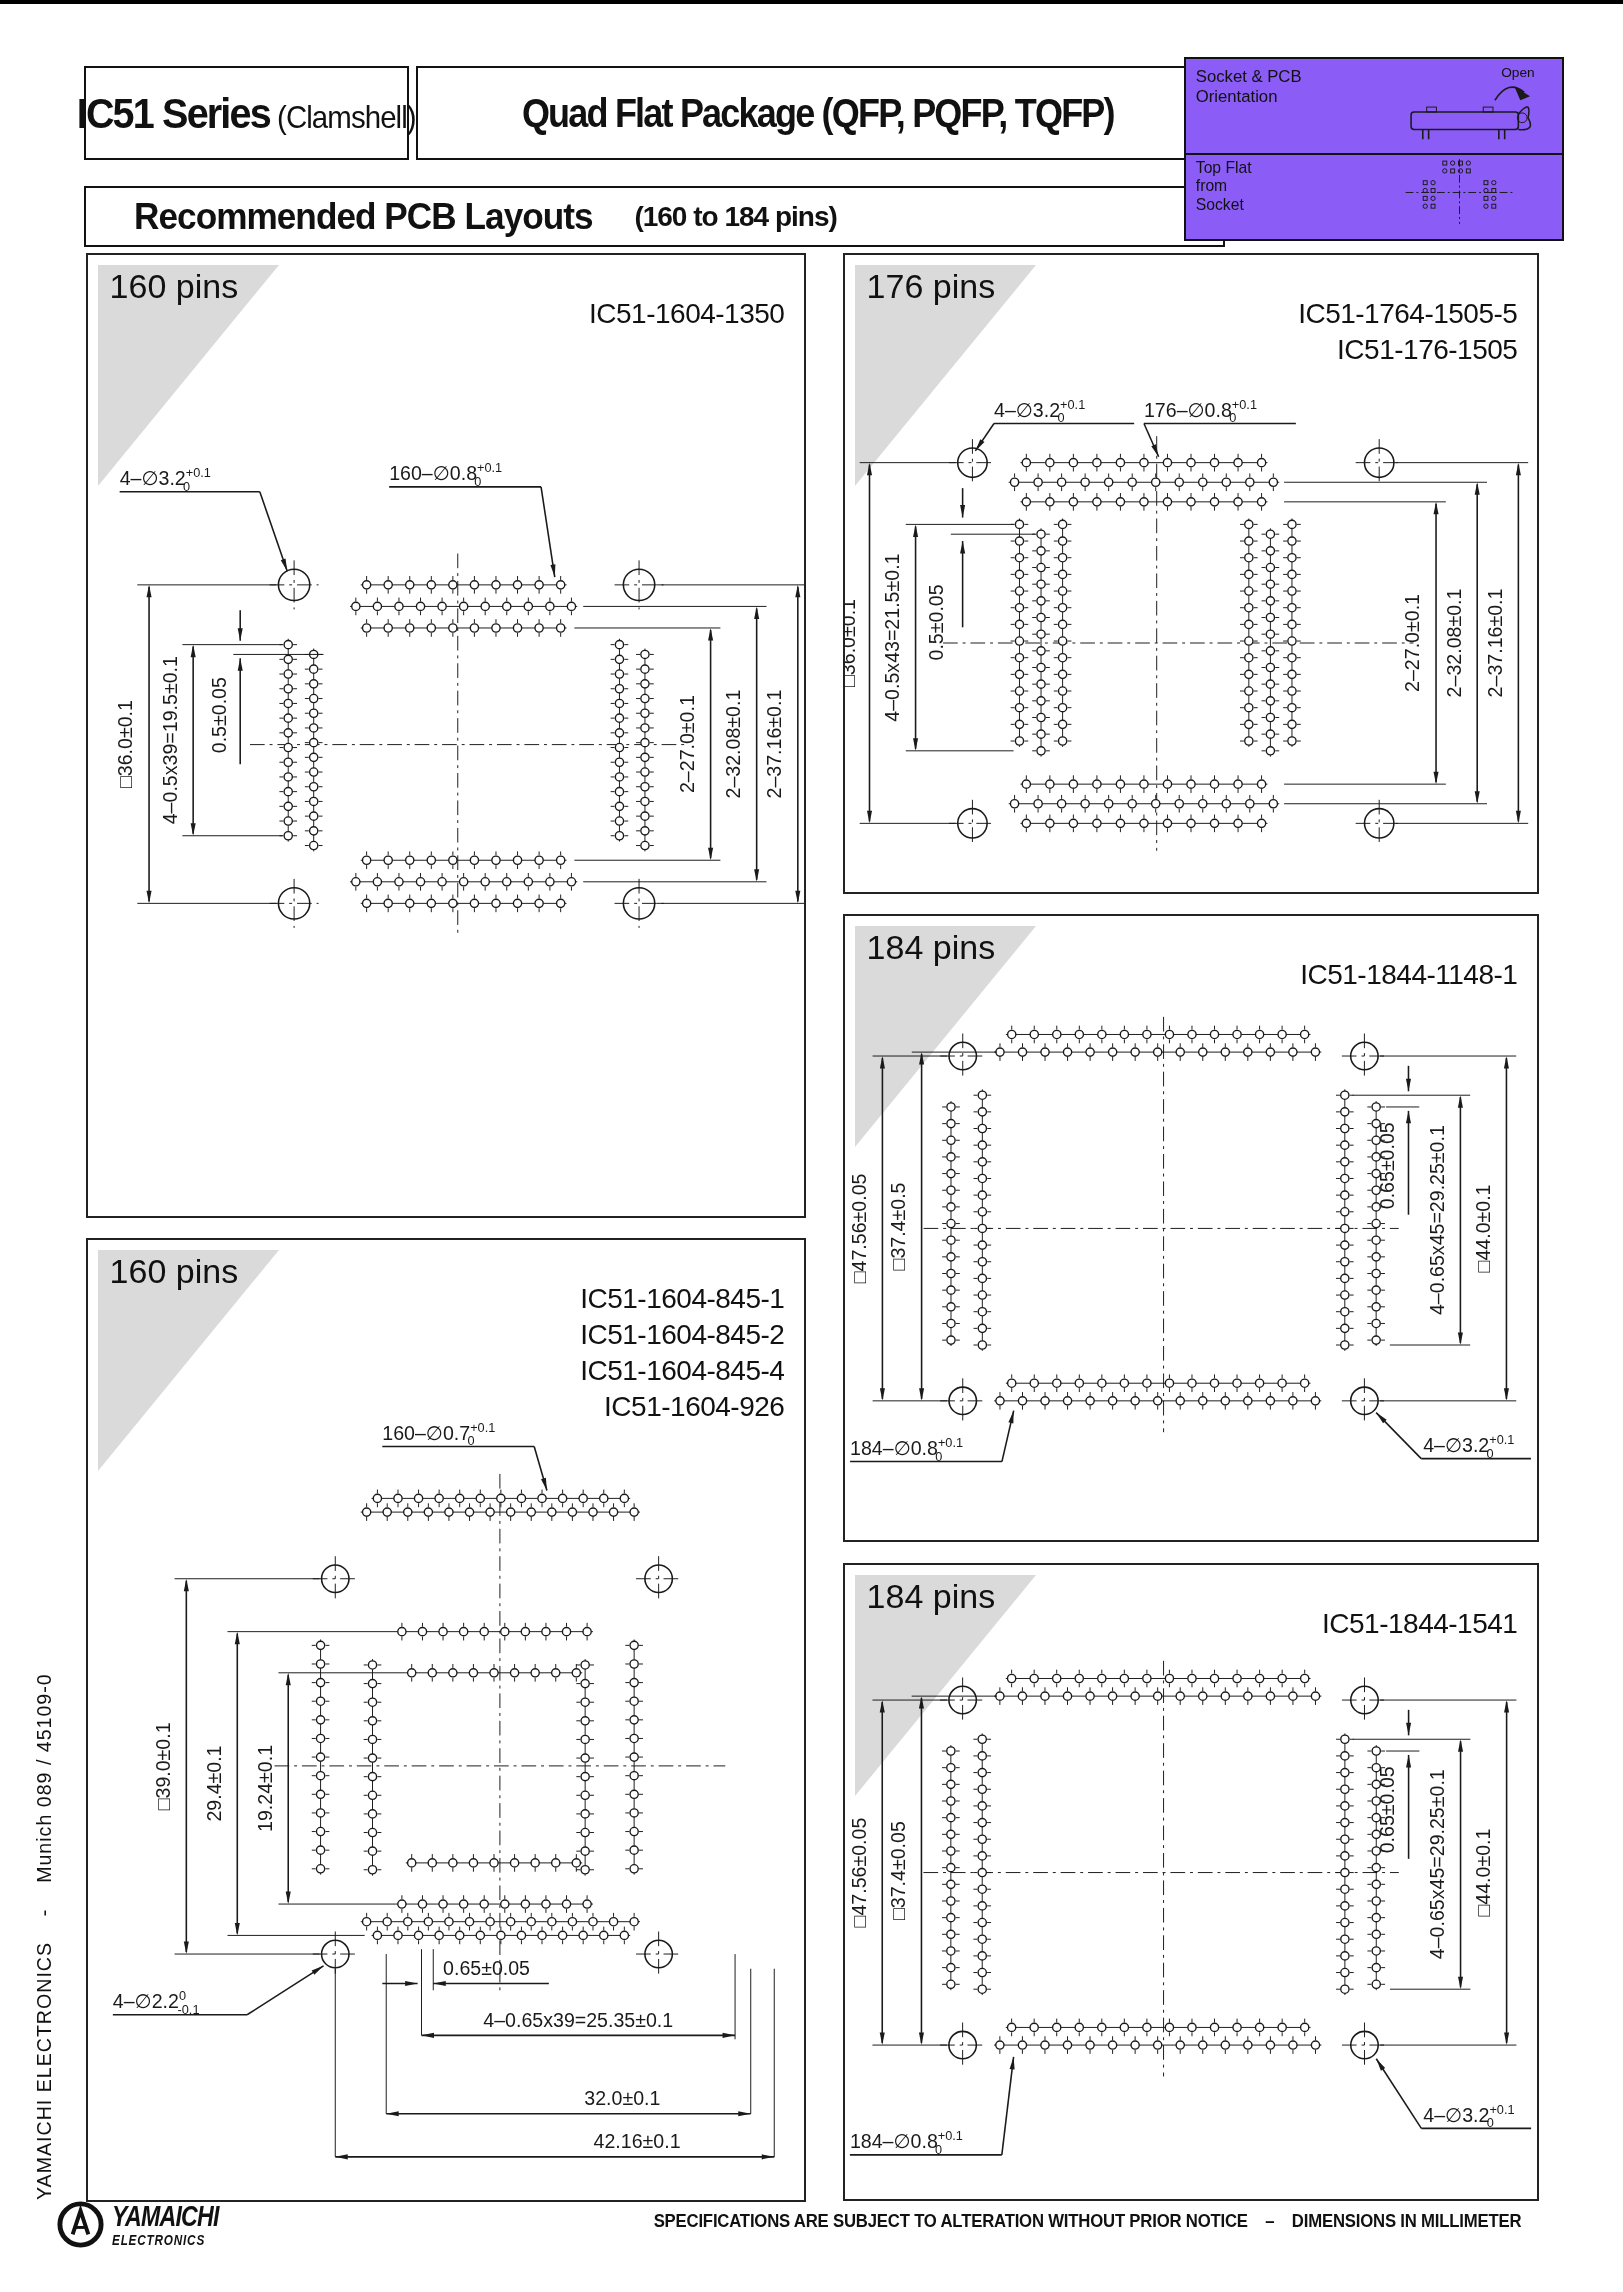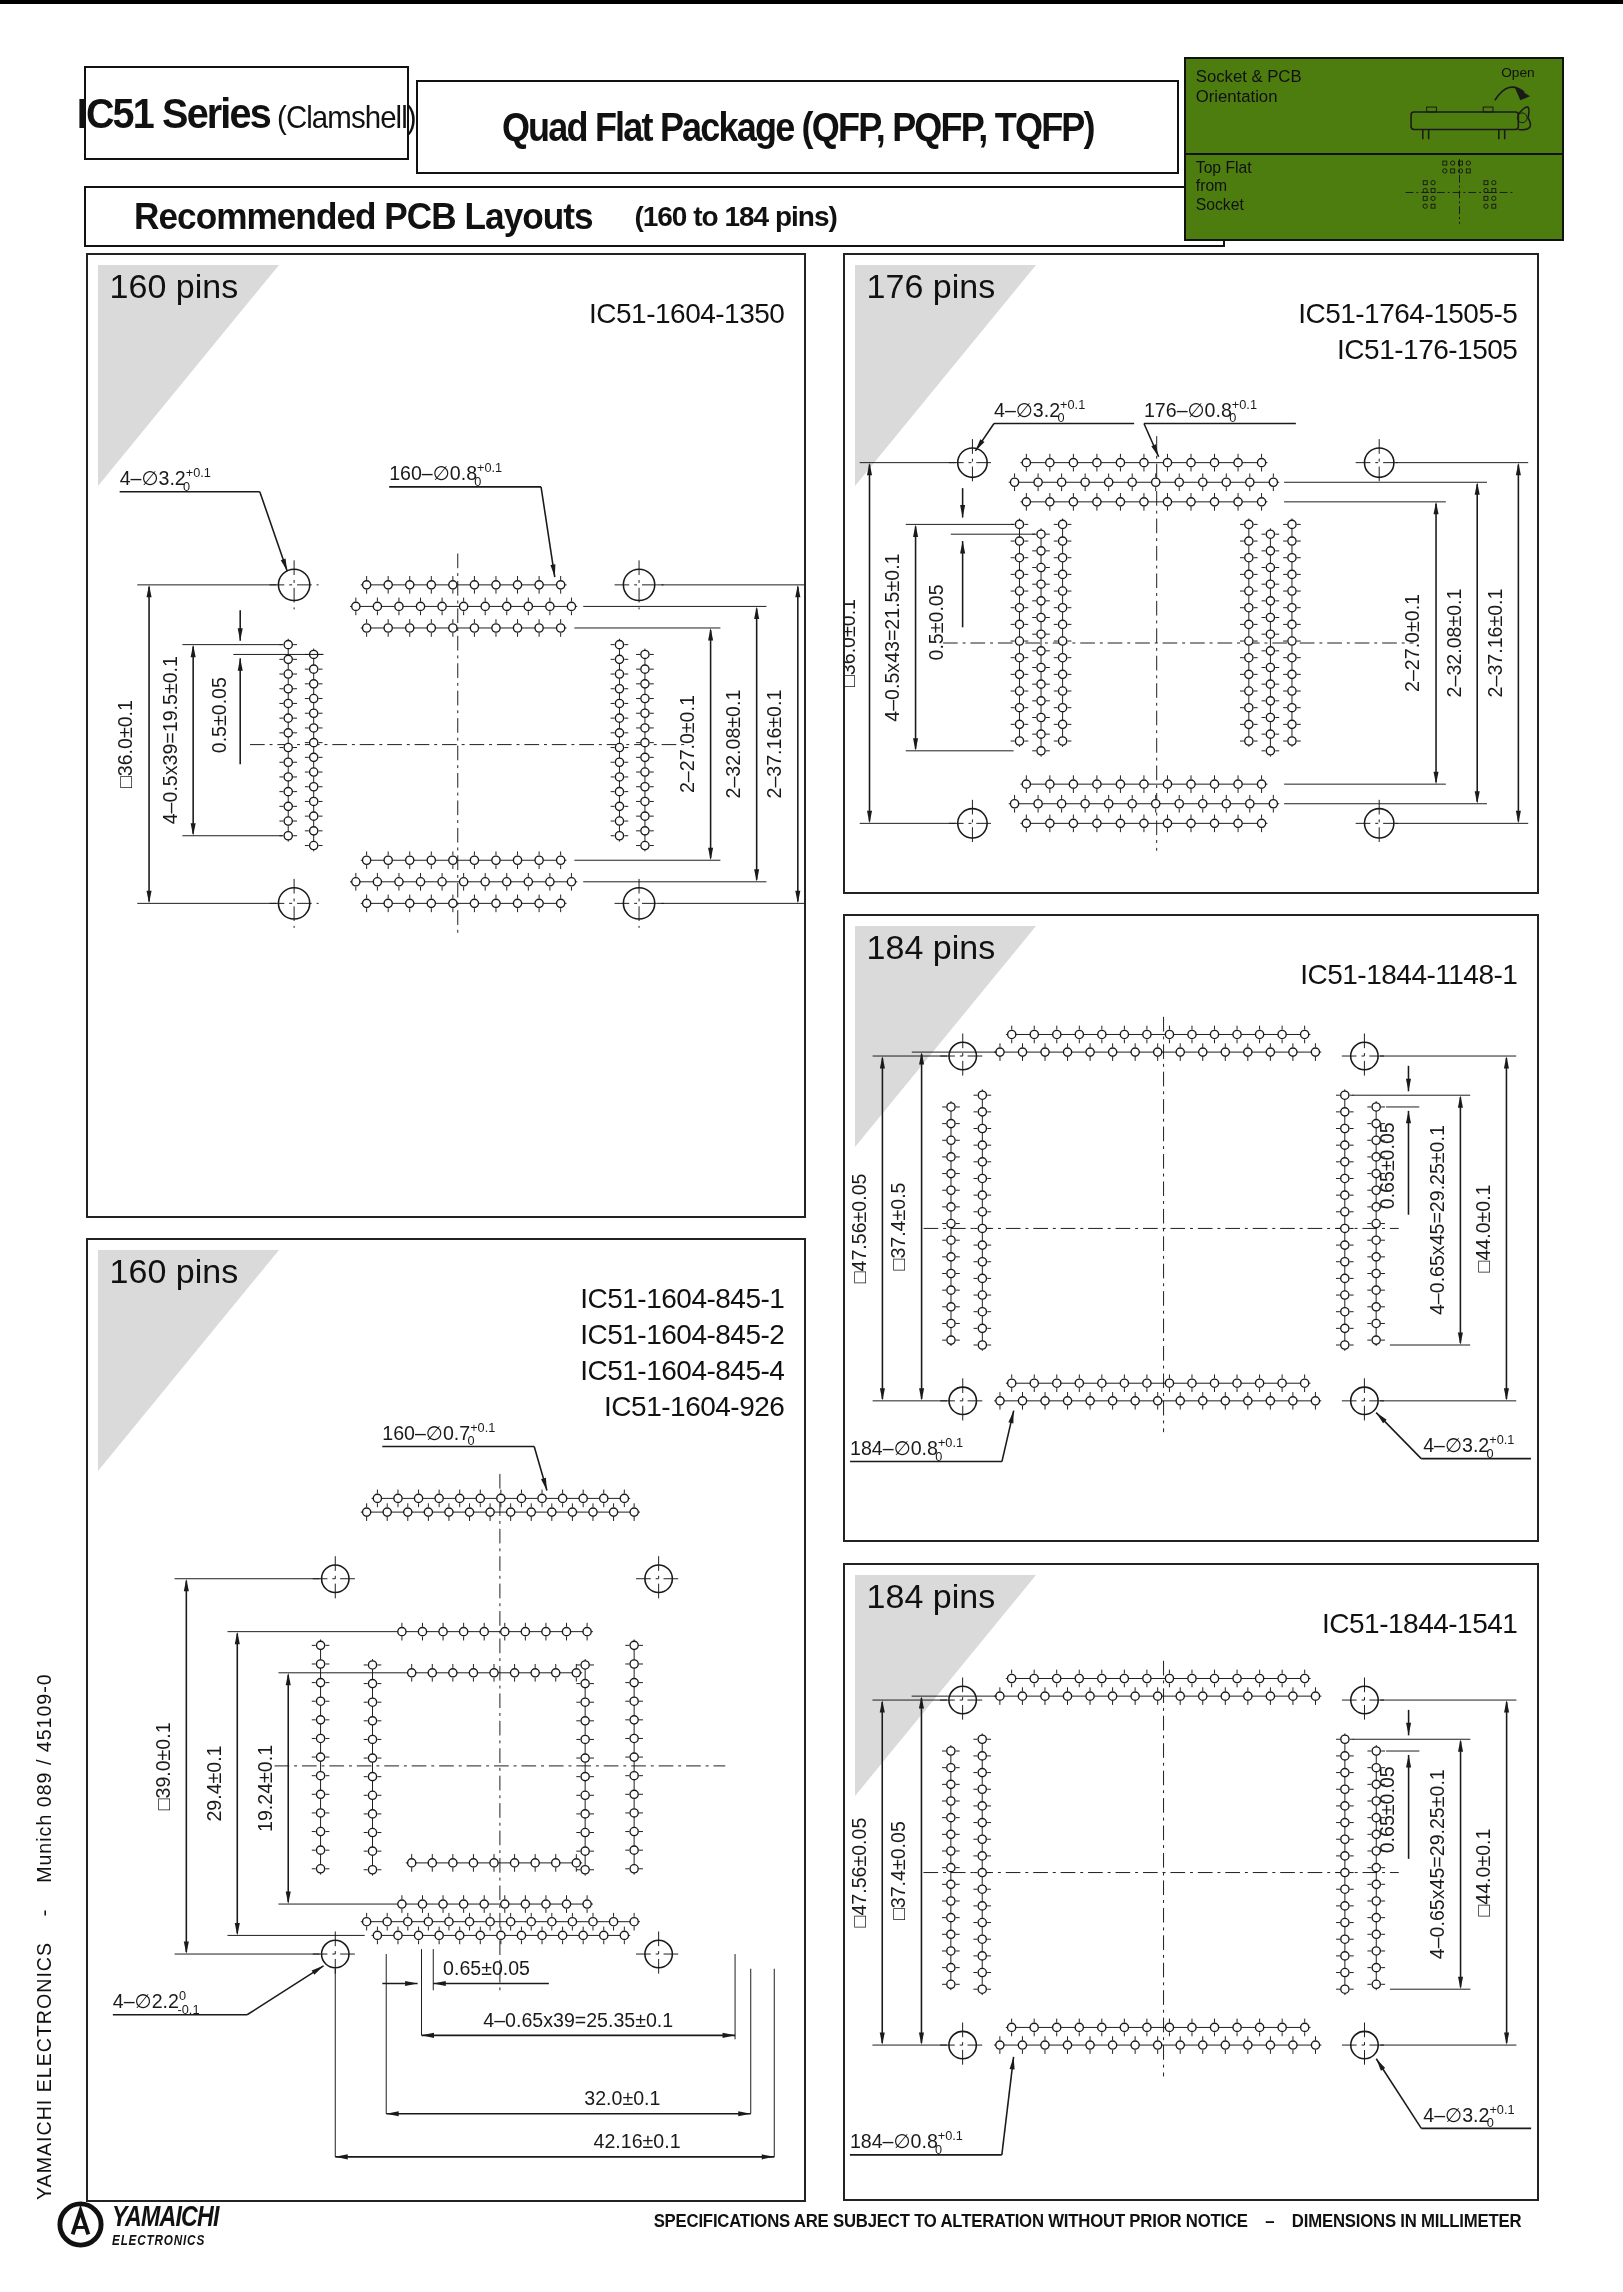--- a/index.html
+++ b/index.html
@@ -6,21 +6,21 @@
   body{width:1623px;height:2293px;position:relative;font-family:"Liberation Sans",sans-serif;color:#111;overflow:hidden;}
   .abs{position:absolute;}
   .toprule{left:0;top:8;width:1623px;height:3.9px;background:#000;}
   .hbox{border:2.9px solid #111;background:#fff;display:flex;align-items:center;justify-content:center;}
   .series-title{font-size:43px;font-weight:bold;letter-spacing:-2px;transform:scaleX(.92);white-space:nowrap;}
   .series-sub{font-size:32px;font-weight:normal;margin-left:7.8px;letter-spacing:-1px;}
   .pkg-title{font-size:40px;font-weight:bold;letter-spacing:-2px;transform:scaleX(.9);white-space:nowrap;}
   .subbar{border:2.9px solid #111;display:flex;align-items:center;padding-left:13.7px;background:#fff;}
   .subbar .t1{font-size:37px;font-weight:bold;letter-spacing:-1px;transform:scaleX(.95);transform-origin:left;}
   .subbar .t2{font-size:28px;font-weight:bold;margin-left:17.6px;letter-spacing:-1px;white-space:nowrap;}
-  .obox{border:2.9px solid #111;background:#4d7c0f;}
+  .obox{border:2.9px solid #111;background:#8b5cf6;}
   .obox .row1{height:94px;border-bottom:2.9px solid #111;position:relative;}
   .obox .row2{position:relative;height:71px;}
   .obox .lbl{position:absolute;left:9.8px;top:7.8px;font-size:16.7px;line-height:20.6px;}
   .obox .openl{position:absolute;right:27.4px;top:5.9px;font-size:13.7px;}
   .panel{border:2px solid #222;background:#fff;position:absolute;}
   .tri{position:absolute;left:9.8px;top:9.8px;width:0;height:0;border-top:221px solid #dadada;border-right:181px solid transparent;}
   .pins{position:absolute;left:21.6px;top:11.8px;font-size:34px;color:#111;}
   .pns{position:absolute;right:19.6px;top:11.8px;text-align:right;font-size:28px;line-height:36px;color:#111;letter-spacing:-0.5px;margin-top:29px;}
   .drw{position:absolute;left:0;}
   svg text{font-family:"Liberation Sans",sans-serif;}
@@ -40,21 +40,21 @@
   .logo .l2{font-size:14.7px;letter-spacing:1px;margin-top:2px;}
 </style>
 </head>
 <body>
 
 <div class="abs toprule"></div>
 
 <div class="abs hbox" style="left:84px;top:66px;width:321px;height:90px;">
   <span class="series-title"><span>IC51 Series</span><span class="series-sub">(Clamshell)</span></span>
 </div>
-<div class="abs hbox" style="left:416px;top:80px;width:759px;height:90px;">
+<div class="abs hbox" style="left:416px;top:66px;width:759px;height:90px;padding-left:20px;">
   <span class="pkg-title">Quad Flat Package (QFP, PQFP, TQFP)</span>
 </div>
 <div class="abs subbar" style="left:84px;top:186px;width:1089px;height:57px;padding-left:48px;">
   <span class="t1">Recommended PCB Layouts</span>
   <span class="t2">(160 to 184 pins)</span>
 </div>
 
 <div class="abs obox" style="left:1184px;top:57px;width:376px;height:180px;">
   <div class="row1">
     <div class="lbl">

